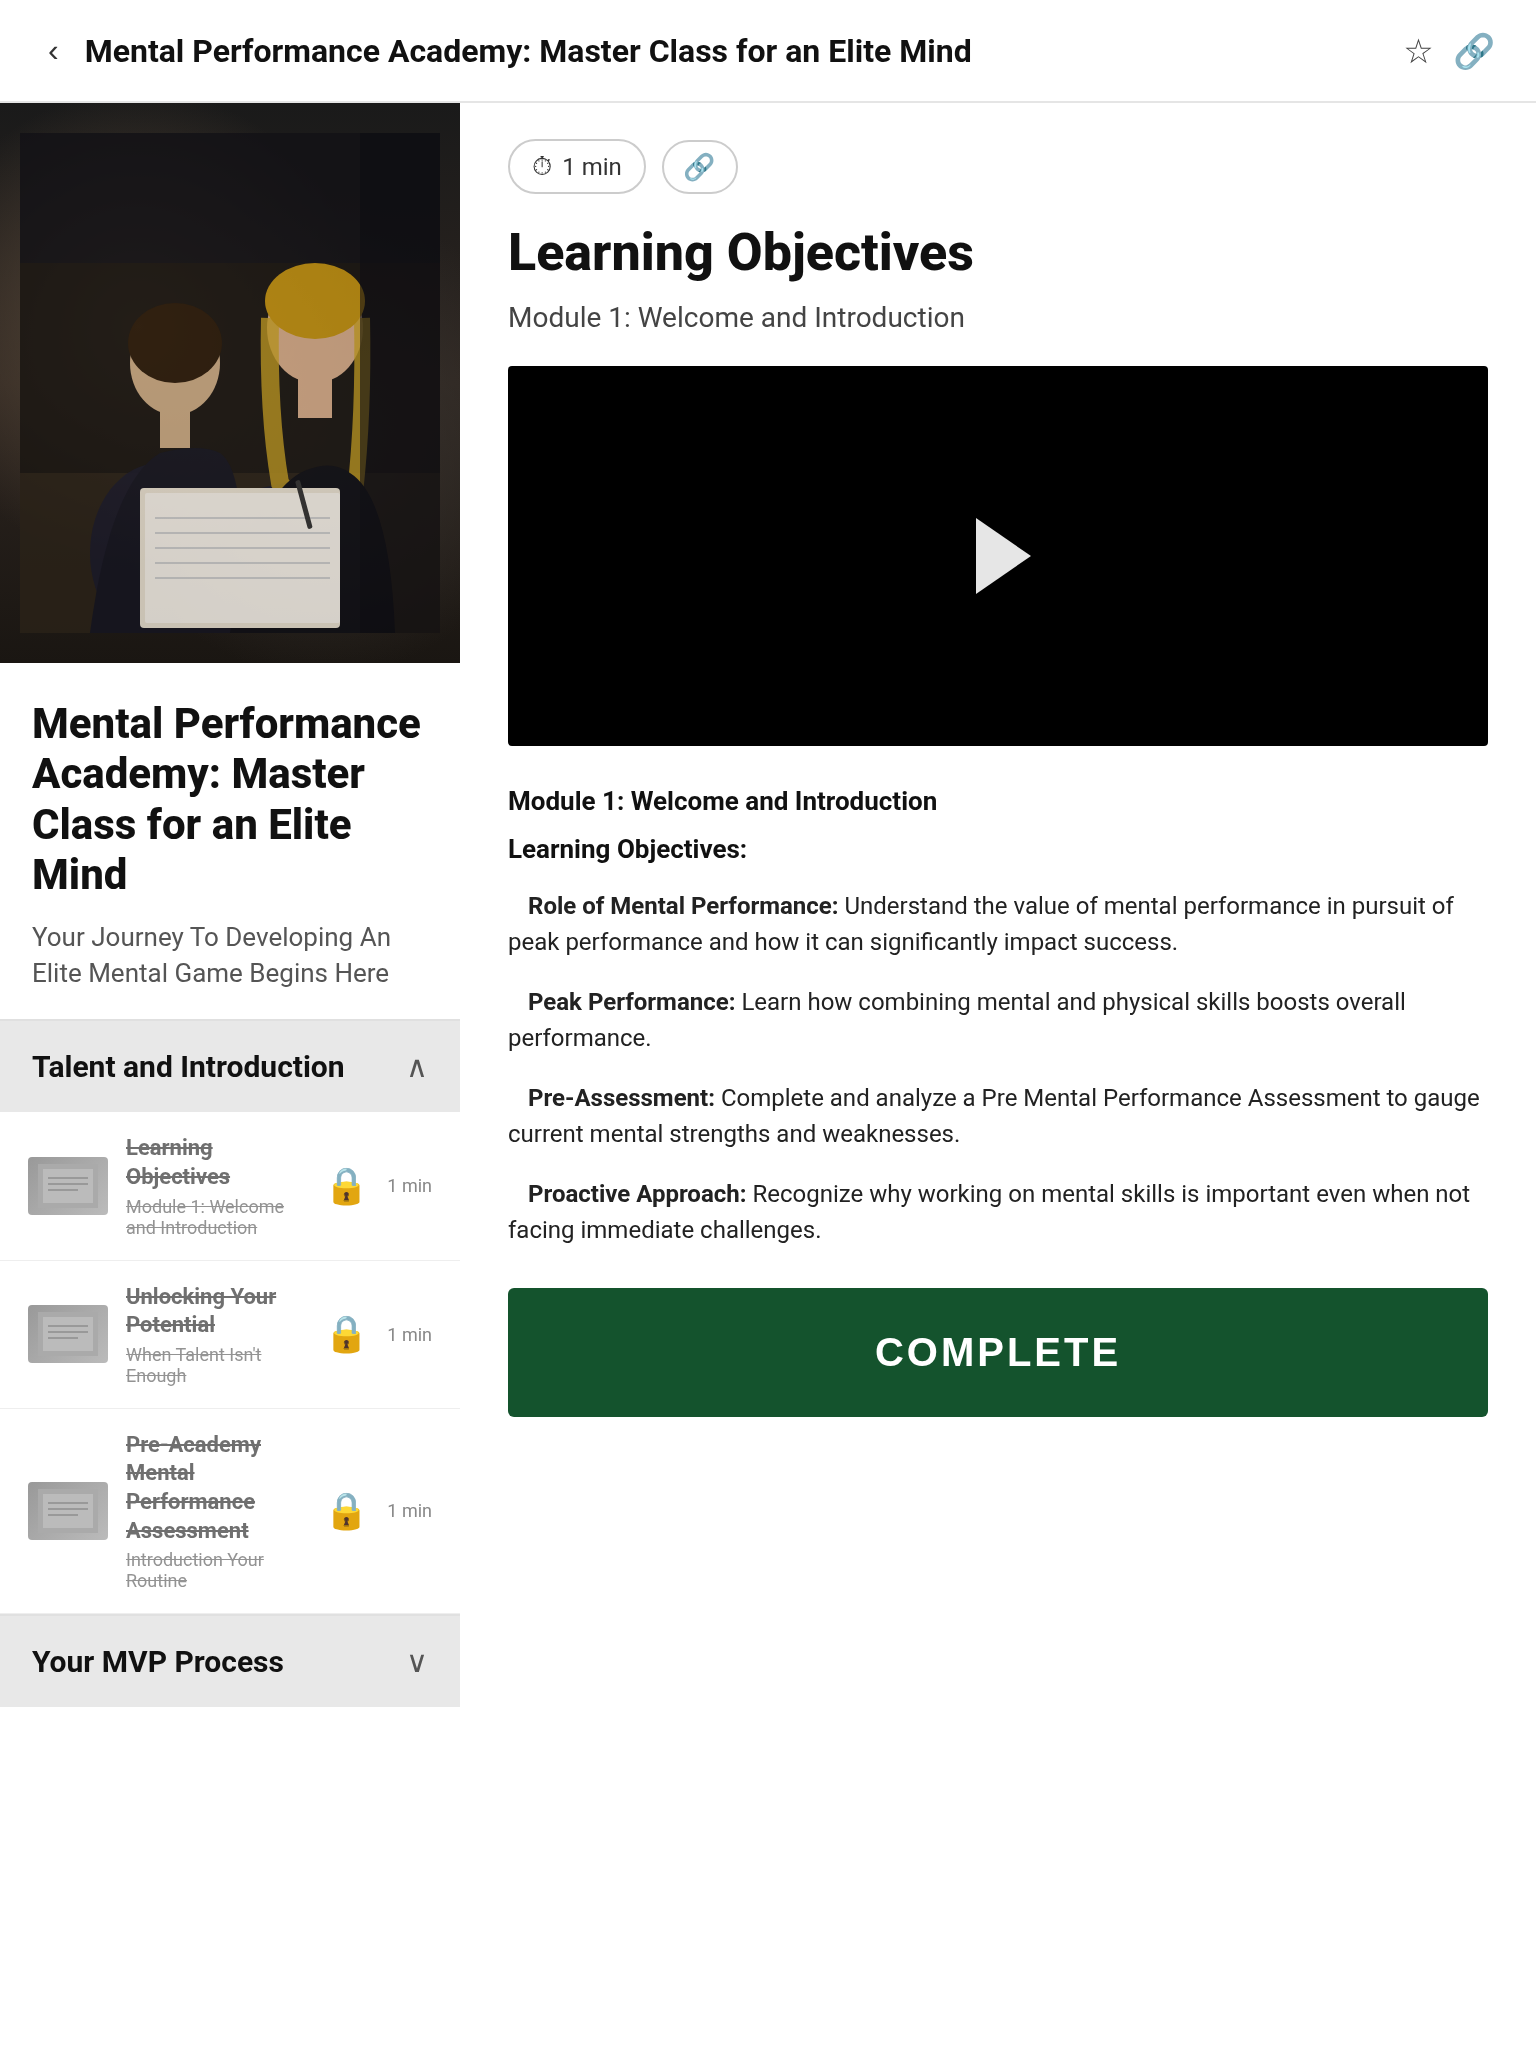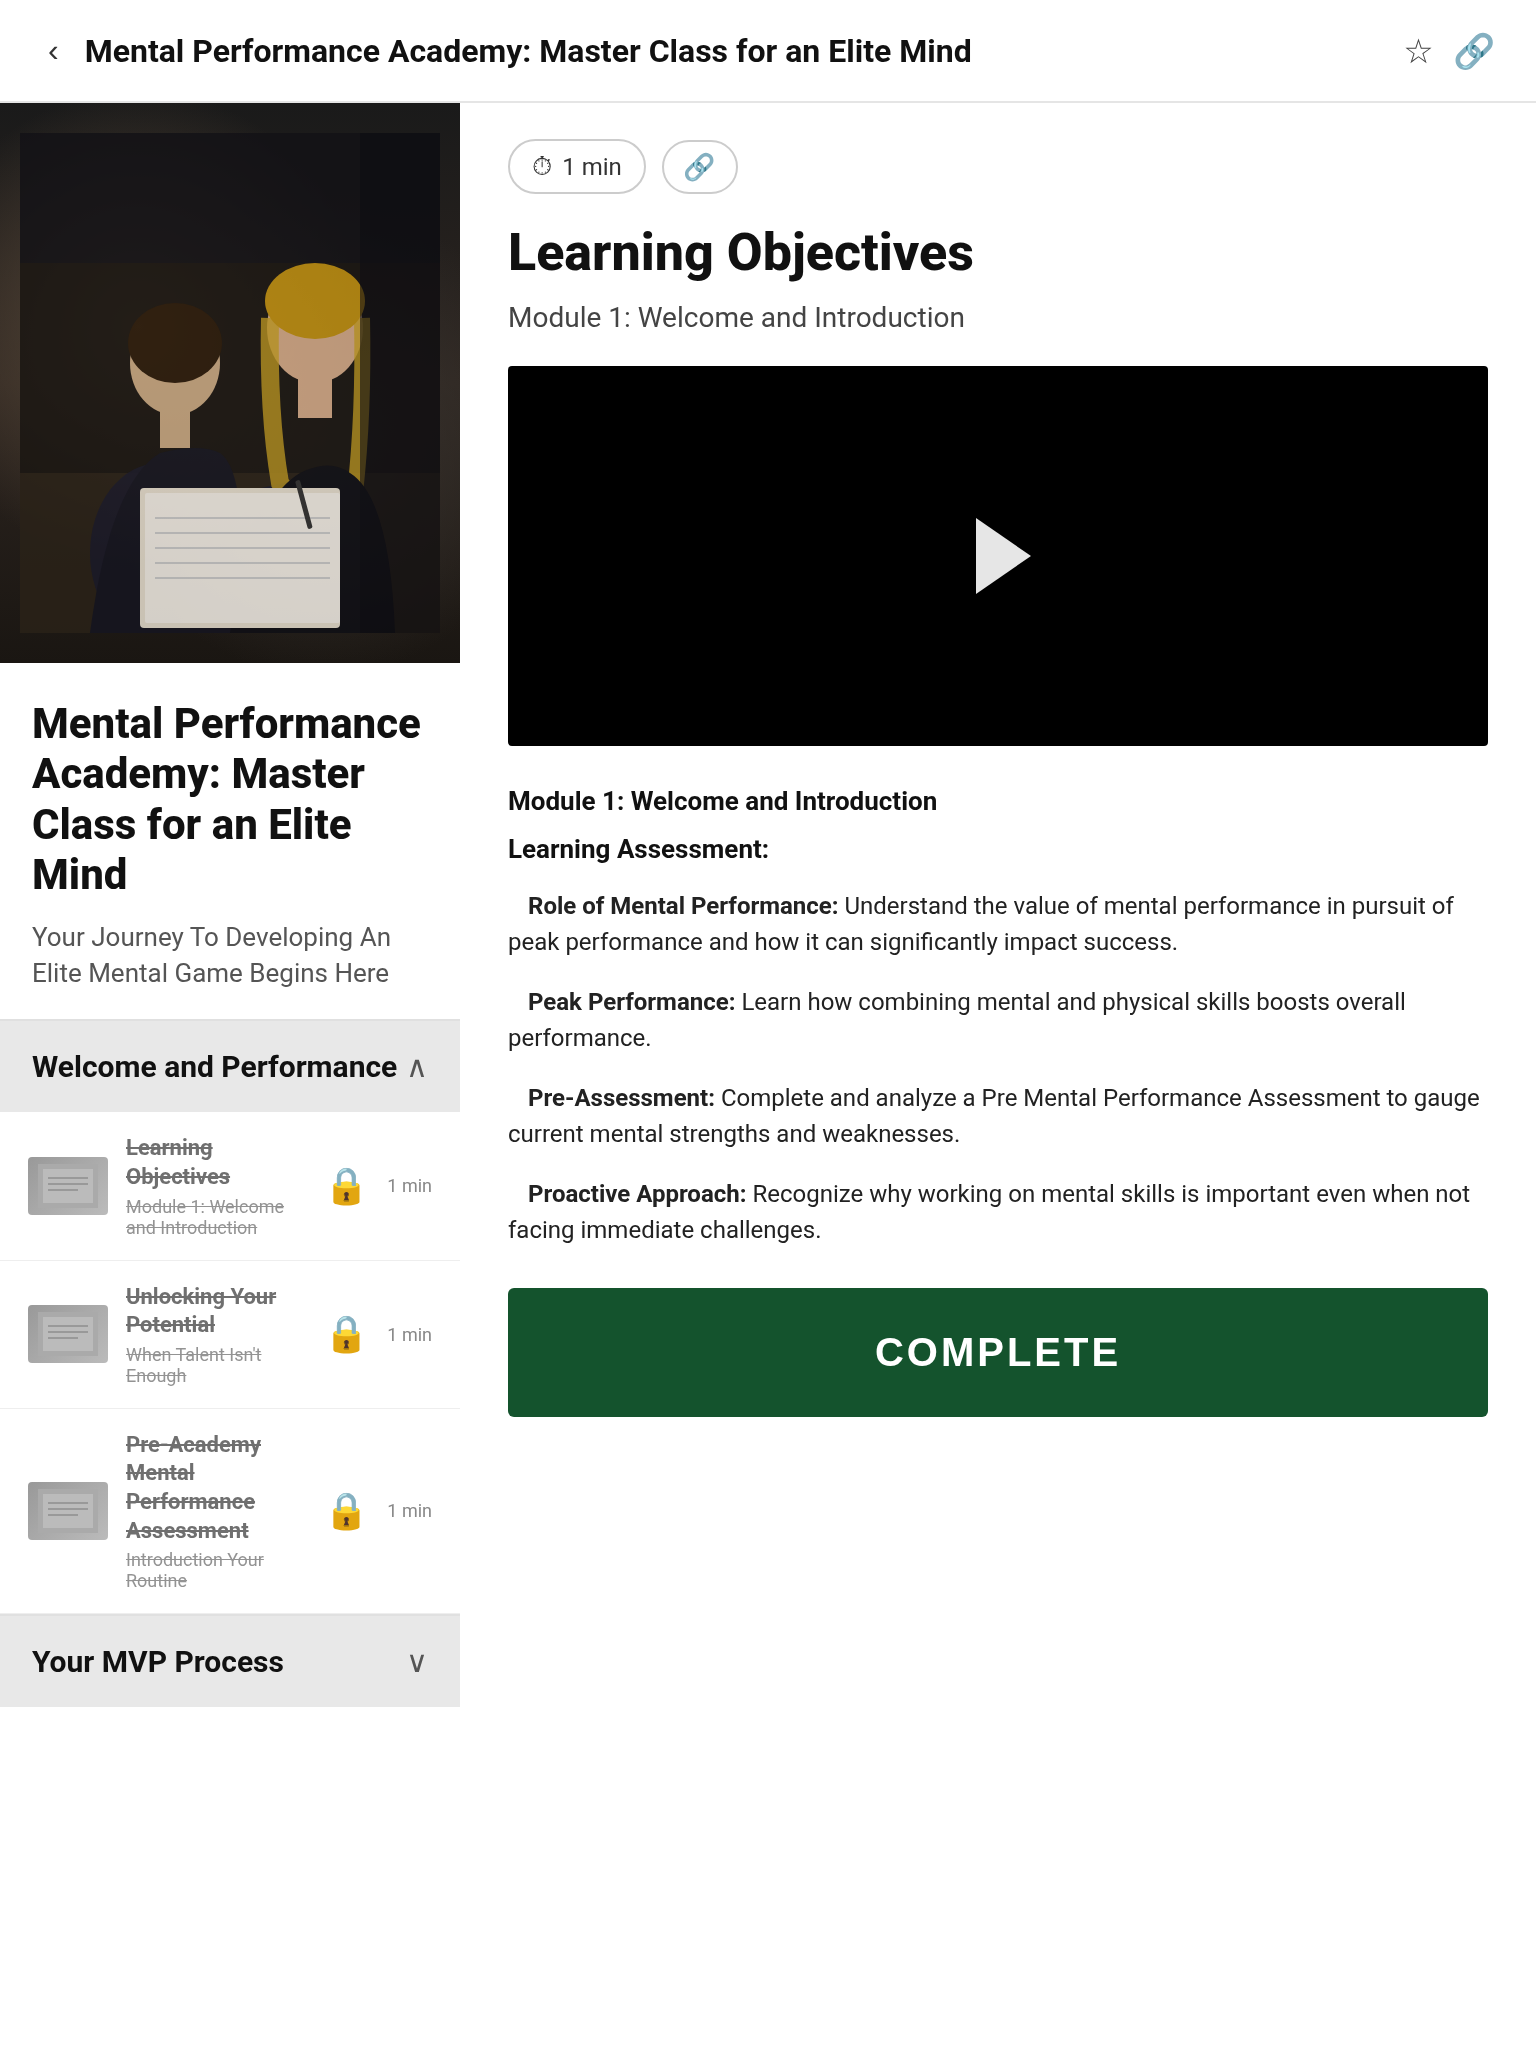--- a/index.html
+++ b/index.html
@@ -393,21 +393,21 @@
       </div>
     </div>
 
     <div class="course-info">
       <h1 class="course-title">Mental Performance Academy: Master Class for an Elite Mind</h1>
       <p class="course-subtitle">Your Journey To Developing An Elite Mental Game Begins Here</p>
     </div>
 
     <div class="module-section">
       <div class="module-header">
-        <span class="module-header-title">Welcome and Performance</span>
+        <span class="module-header-title">Talent and Introduction</span>
         <span class="chevron-icon">∧</span>
       </div>
       <div class="lesson-list">
 
         <div class="lesson-item">
           <div class="lesson-thumb">
             <div class="lesson-thumb-inner">
               <svg width="60" height="44" viewBox="0 0 60 44" xmlns="http://www.w3.org/2000/svg">
                 <rect width="60" height="44" fill="#aaa"></rect>
                 <rect x="5" y="5" width="50" height="34" fill="#bbb"></rect>
@@ -494,21 +494,21 @@
     <p class="module-label">Module 1: Welcome and Introduction</p>
 
     <div class="video-player">
       <div class="play-btn">
         <div class="play-triangle"></div>
       </div>
     </div>
 
     <div class="description-section">
       <p class="desc-module-title">Module 1: Welcome and Introduction</p>
-      <p class="desc-objectives-label">Learning Assessment:</p>
+      <p class="desc-objectives-label">Learning Objectives:</p>
 
       <p class="desc-item">
         <span class="desc-item-label">Role of Mental Performance:</span>
         <span> Understand the value of mental performance in pursuit of peak performance and how it can significantly impact success.</span>
       </p>
 
       <p class="desc-item">
         <span class="desc-item-label">Peak Performance:</span>
         <span> Learn how combining mental and physical skills boosts overall performance.</span>
       </p>

